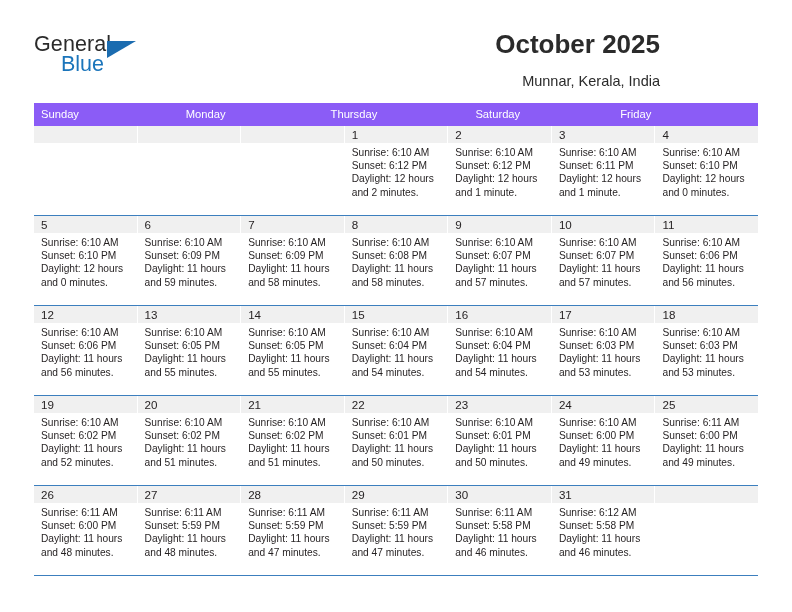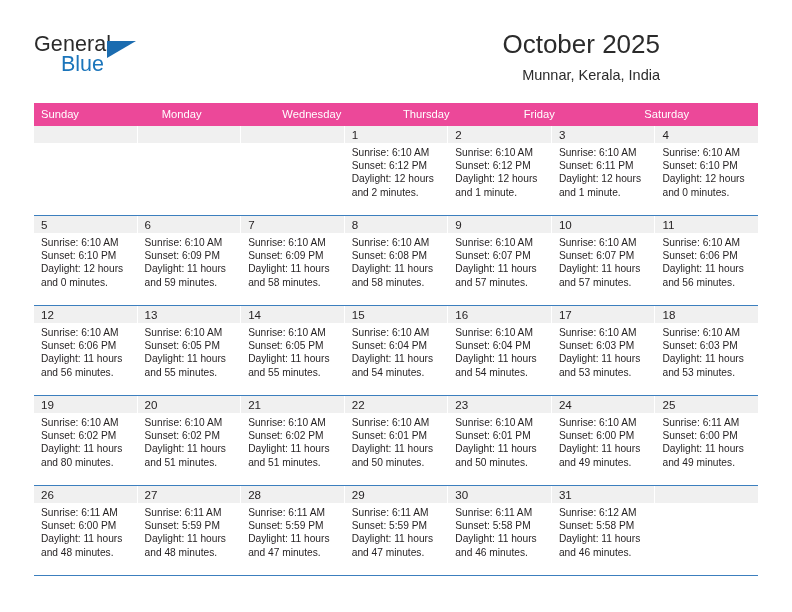--- a/index.html
+++ b/index.html
@@ -69,44 +69,44 @@
   }
 
   .title-wrap {
     position: absolute;
     right: 0;
     top: 0;
     text-align: right;
   }
   .cal-title {
     font-size: 26px;
-    font-weight: normal;
+    font-weight: bold;
     color: #2b2b2b;
     line-height: 32px;
     white-space: nowrap;
     text-align: center;
   }
   .cal-sub {
     font-size: 14.5px;
     color: #2b2b2b;
     line-height: 22px;
-    margin-top: 4px;
+    margin-top: 10px;
     white-space: nowrap;
   }
 
   
   .calendar {
     position: absolute;
     left: 34px;
     top: 103px;
     width: 724px;
   }
   .dow-row {
     display: flex;
-    background: #ec4899;
+    background: #8b5cf6;
   }
   .dow {
     flex: 1 1 0;
     padding: 4px 0 4px 7px;
     font-size: 11.2px;
     color: #ffffff;
     line-height: 15px;
     white-space: nowrap;
   }
 
@@ -162,24 +162,23 @@
       <div class="cal-title">October 2025</div>
       <div class="cal-sub">Munnar, Kerala, India</div>
     </div>
 
   </div>
 
   <div class="calendar">
     <div class="dow-row">
         <div class="dow">Sunday</div>
         <div class="dow">Monday</div>
-        <div class="dow">Wednesday</div>
         <div class="dow">Thursday</div>
+        <div class="dow">Saturday</div>
         <div class="dow">Friday</div>
-        <div class="dow">Saturday</div>
       </div>
     <div id="weeks-host">
         <div class="week">
           <div class="cell empty">
             <div class="daynum-band"></div>
           </div>
           <div class="cell empty">
             <div class="daynum-band"></div>
           </div>
           <div class="cell empty">
@@ -352,21 +351,21 @@
             </div>
           </div>
         </div>
         <div class="week">
           <div class="cell">
             <div class="daynum-band">19</div>
             <div class="lines">
               <div>Sunrise: 6:10 AM</div>
               <div>Sunset: 6:02 PM</div>
               <div>Daylight: 11 hours</div>
-              <div>and 80 minutes.</div>
+              <div>and 52 minutes.</div>
             </div>
           </div>
           <div class="cell">
             <div class="daynum-band">20</div>
             <div class="lines">
               <div>Sunrise: 6:10 AM</div>
               <div>Sunset: 6:02 PM</div>
               <div>Daylight: 11 hours</div>
               <div>and 51 minutes.</div>
             </div>

